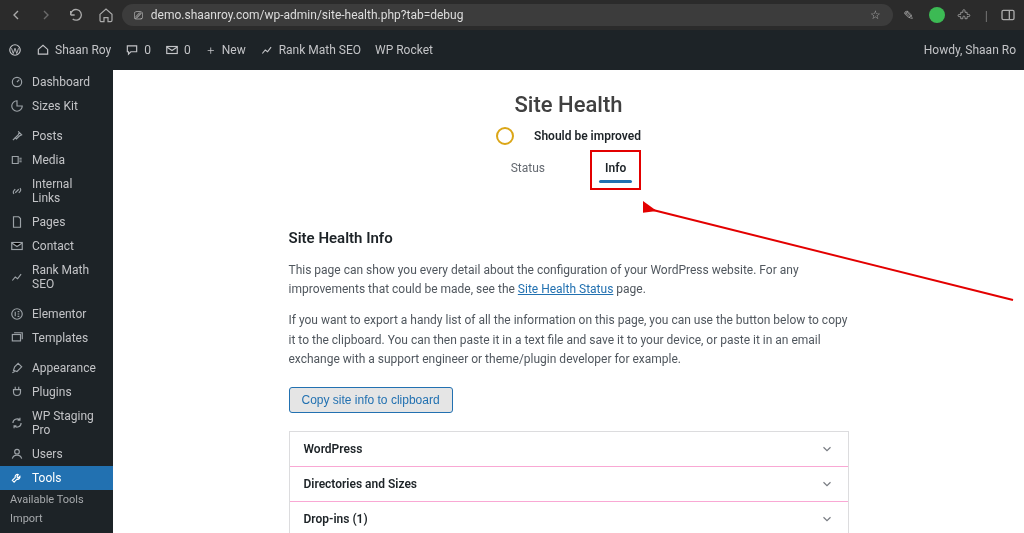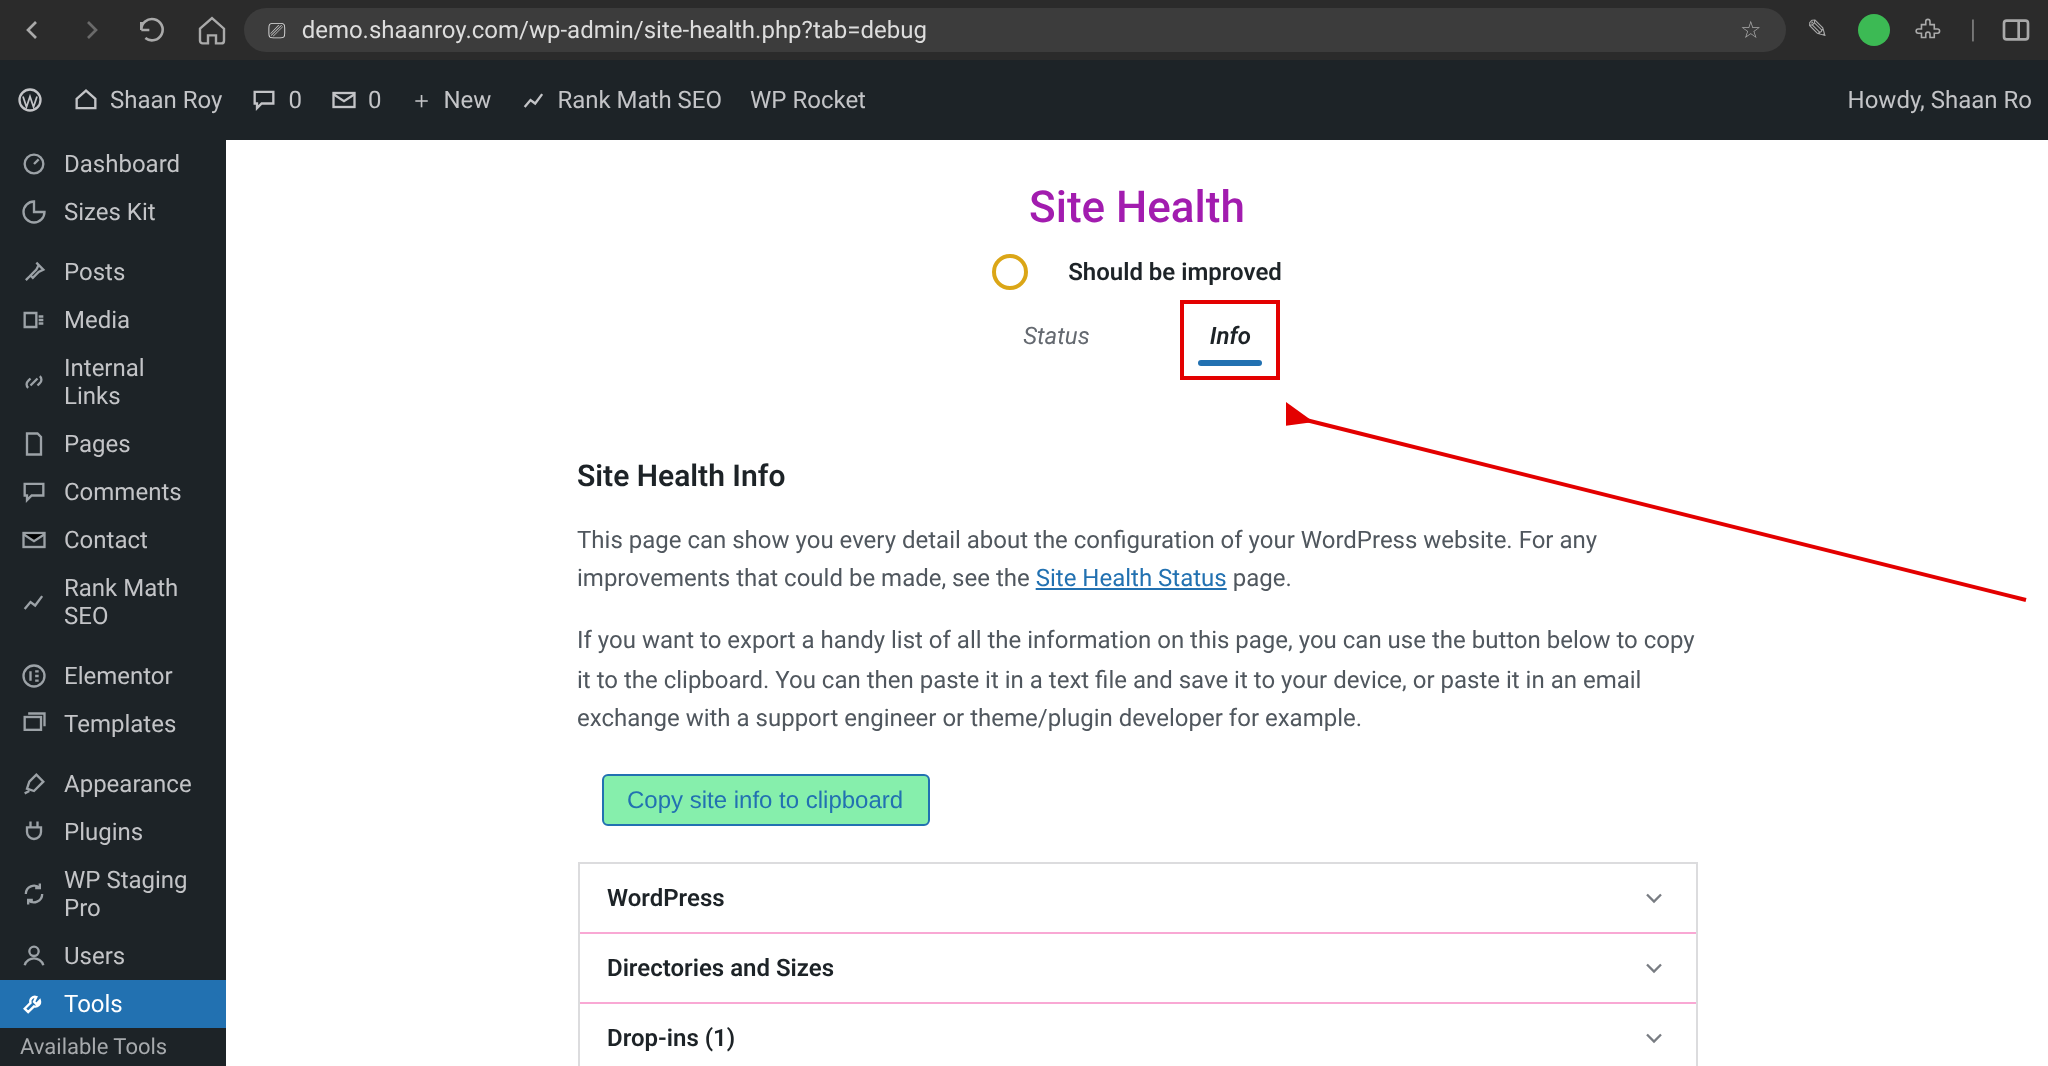--- a/index.html
+++ b/index.html
@@ -34,40 +34,40 @@
   .m-ico { width: 14px; height: 14px; display: inline-flex; align-items: center; justify-content: center; color: #9ca2a7; flex-shrink: 0; }
   .menu-item.current .m-ico { color: #fff; }
 
   
   .content { flex: 1; background: #f0f0f1; position: relative; overflow: hidden; }
   .content-scroll { position: absolute; inset: 0; overflow-y: auto; }
   .content-inner { background: #fff; min-height: 100%; padding: 0 0 20px; }
 
   .help-tab { position: absolute; top: 6px; right: 0; background: #f6f7f7; border: 1px solid #c3c4c7; border-right: none; border-radius: 3px 0 0 3px; padding: 3px 8px; font-size: 12px; color: #50575e; cursor: pointer; display: flex; align-items: center; gap: 4px; }
 
-  .page-title { text-align: center; font-size: 22px; font-weight: 500; color: #a21caf; padding: 22px 0 10px; }
+  .page-title { text-align: center; font-size: 22px; font-weight: 500; color: #404040; padding: 22px 0 10px; }
   .status-row { display: flex; align-items: center; justify-content: center; gap: 20px; margin-bottom: 10px; }
   .status-circle { width: 18px; height: 18px; border: 2px solid #dba617; border-radius: 50%; }
   .status-text { font-weight: 600; font-size: 12px; color: #1d2327; }
 
-  .tab-bar { display: flex; justify-content: center; gap: 40px; margin-top: 6px; font-style: italic; }
+  .tab-bar { display: flex; justify-content: center; gap: 40px; margin-top: 6px; }
   .tab { font-size: 12px; color: #646970; padding: 6px 10px 10px; cursor: pointer; position: relative; }
   .tab.active { color: #1d2327; font-weight: 600; }
   .tab.active::after { content: ""; position: absolute; bottom: 2px; left: 4px; right: 4px; height: 3px; background: #2271b1; border-radius: 2px; }
 
   
   .tab.hl { outline: 2px solid #e30000; outline-offset: 3px; }
   .callout-arrow { position: absolute; pointer-events: none; }
 
   .body-block { width: 560px; margin: 44px auto 0; }
   .h2 { font-size: 15px; font-weight: 600; color: #1d2327; margin-bottom: 14px; }
   .para { font-size: 12px; color: #50575e; line-height: 1.6; margin-bottom: 12px; }
   .para a { color: #2271b1; text-decoration: underline; }
 
-  .copy-btn { display: inline-block; border: 1px solid #2271b1; background: #86efac; color: #2271b1; padding: 5px 12px; border-radius: 3px; font-size: 12px; cursor: pointer; margin: 6px 12px 18px; }
+  .copy-btn { display: inline-block; border: 1px solid #2271b1; background: #e5e5e5; color: #2271b1; padding: 5px 12px; border-radius: 3px; font-size: 12px; cursor: pointer; margin: 6px 0 18px; }
 
   .acc { border: 1px solid #dcdcde; border-bottom: none; }
   .acc-row { display: flex; align-items: center; justify-content: space-between; padding: 10px 14px; border-bottom: 1px solid #f9a8d4; background: #fff; cursor: pointer; }
   .acc-label { font-size: 12px; font-weight: 600; color: #1d2327; }
   .chev { color: #787c82; }
 
   
   svg { width: 100%; height: 100%; display: block; }
 </style>
 </head>
@@ -220,28 +220,20 @@
         </span>
         <span>Internal Links</span>
       </div>
     <div class="menu-item">
         <span class="m-ico">
           <svg viewBox="0 0 24 24">
             <path d="M6 3h9l3 3v15H6z" stroke="currentColor" stroke-width="2" fill="none"></path>
           </svg>
         </span>
         <span>Pages</span>
-      </div>
-    <div class="menu-item">
-        <span class="m-ico">
-          <svg viewBox="0 0 24 24">
-            <path d="M4 5h16v10H10l-4 4V15H4z" stroke="currentColor" stroke-width="2" fill="none"></path>
-          </svg>
-        </span>
-        <span>Comments</span>
       </div>
     <div class="menu-item">
         <span class="m-ico">
           <svg viewBox="0 0 24 24">
             <rect x="3" y="6" width="18" height="12" stroke="currentColor" stroke-width="2" fill="none"></rect>
             <path d="M3 7l9 6 9-6" stroke="currentColor" stroke-width="2"></path>
           </svg>
         </span>
         <span>Contact</span>
       </div>

